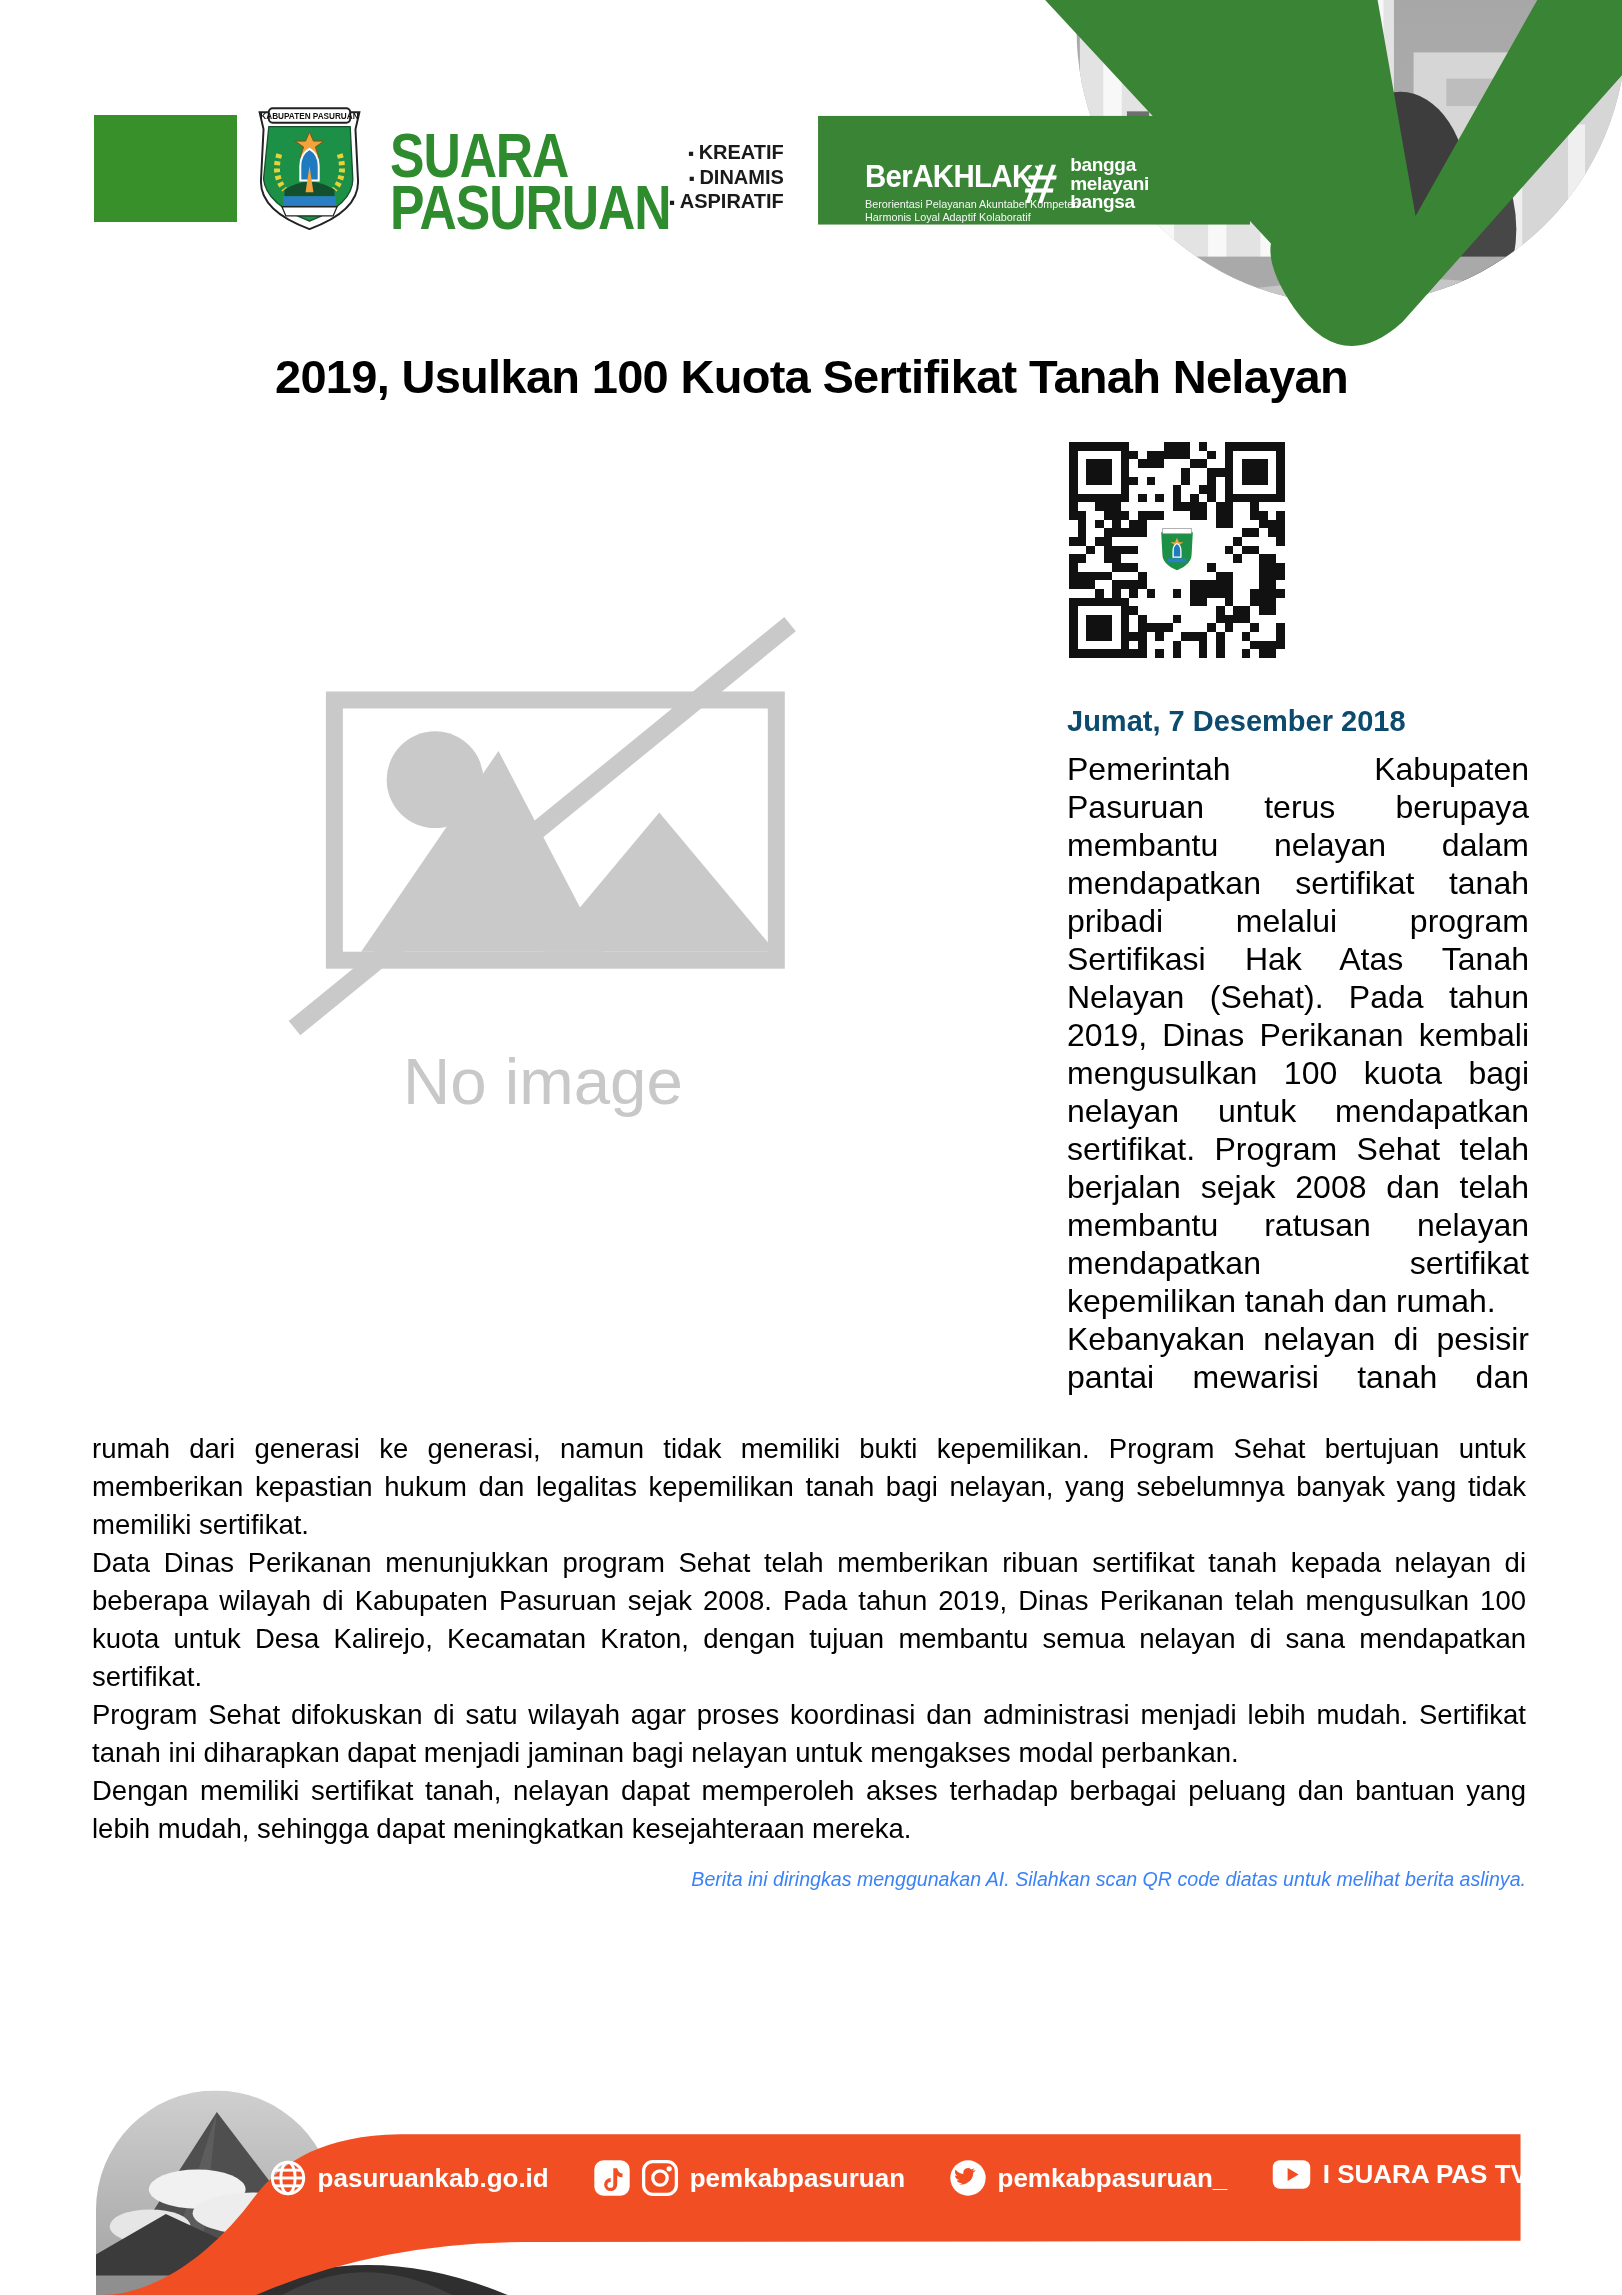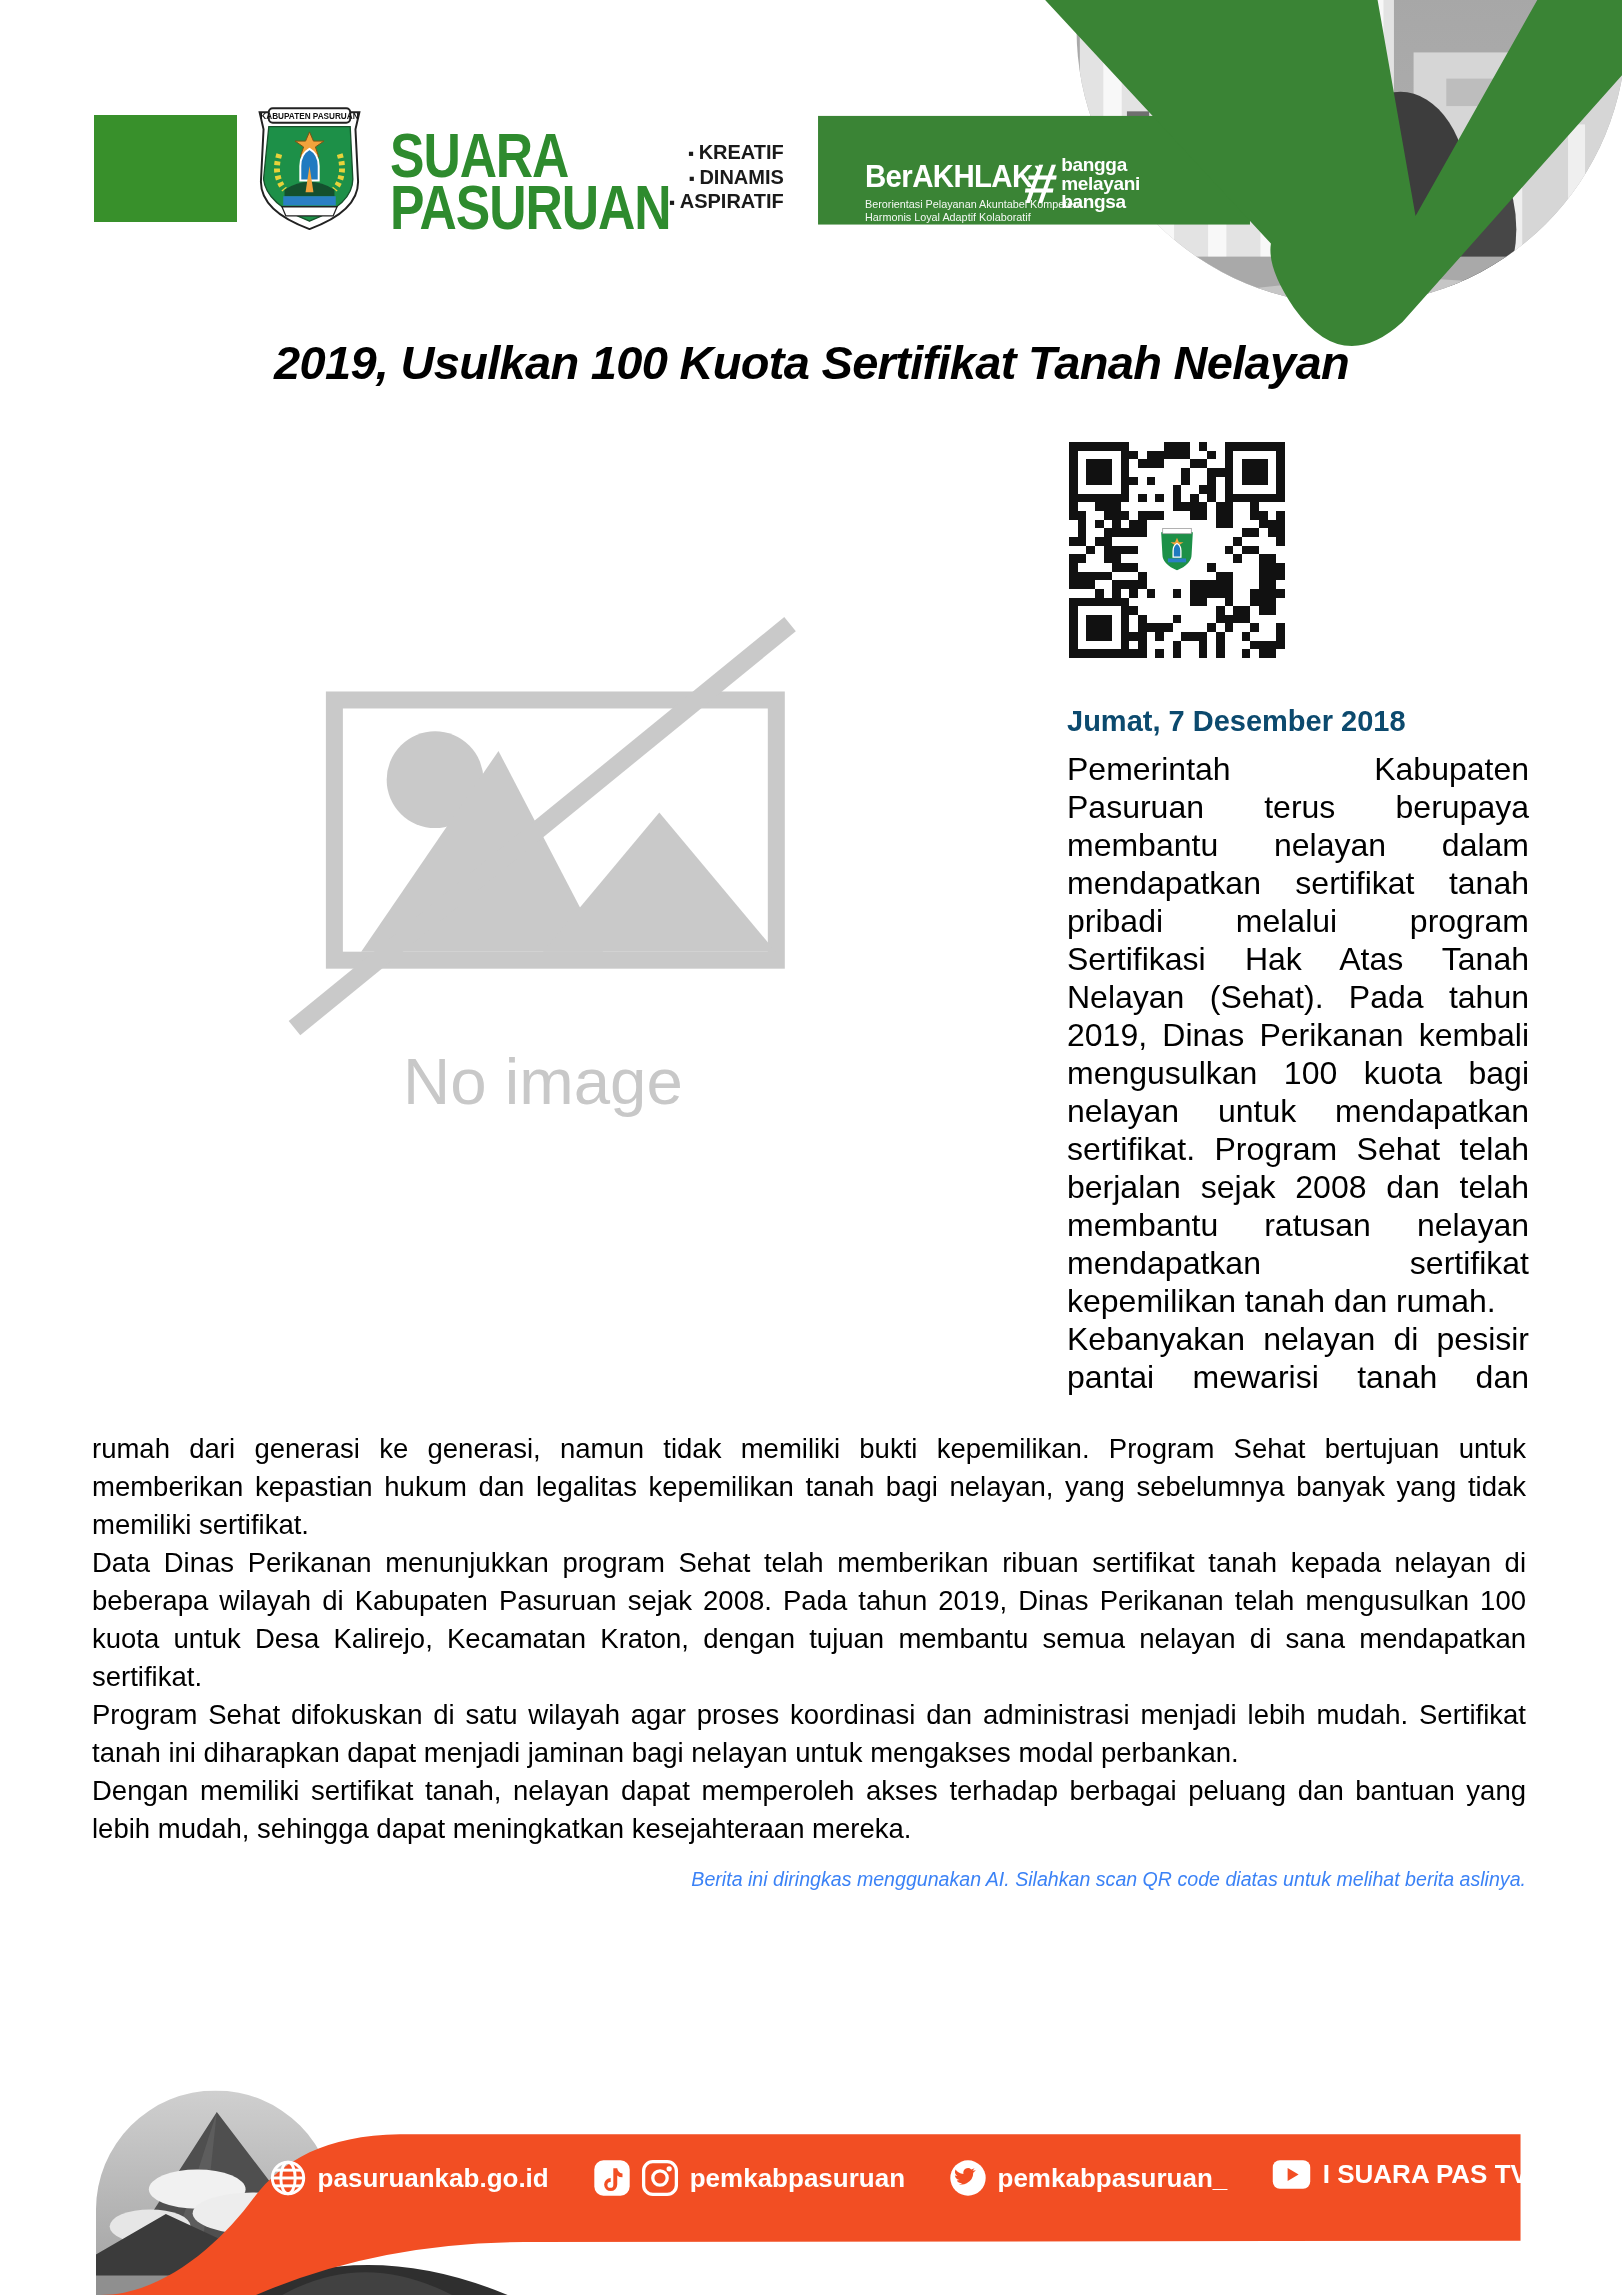--- a/index.html
+++ b/index.html
@@ -14,24 +14,24 @@
          color:#2e8b2e;font-weight:bold;line-height:.82;font-size:63px;letter-spacing:-1.3px;white-space:nowrap;}
   .motto{left:669px;top:140px;font-size:20px;font-weight:bold;color:#1a1a1a;line-height:1.22;text-align:right;}
   .motto div::before{content:"▪ ";font-size:17px;}
   .header-art{left:0;top:0;width:1623px;height:419px;}
   .berakhlak{left:865px;top:154px;color:#fff;z-index:5;}
   .berakhlak .big{font-size:32px;font-weight:bold;letter-spacing:-0.7px;transform:scaleX(.92);transform-origin:left;white-space:nowrap;}
   .berakhlak .big .chev{font-size:26px;vertical-align:9.2px;margin-left:1.3px;}
   .berakhlak .sub{font-size:10.8px;line-height:1.18;margin-top:2.6px;opacity:.95;white-space:nowrap;}
   .hashtag{left:1025px;top:156px;color:#fff;display:flex;align-items:center;z-index:5;}
   .hashtag .sym{font-size:56px;font-weight:bold;transform:skewX(-8deg);line-height:.8;}
-  .hashtag .words{font-size:19px;font-weight:bold;line-height:.98;margin-left:5px;letter-spacing:-0.3px;}
+  .hashtag .words{font-size:19px;font-weight:bold;line-height:.98;margin-left:14px;letter-spacing:-0.3px;}
 
   
-  .title{left:0;top:335px;width:1623px;text-align:center;font-size:47px;font-weight:bold;color:#000;letter-spacing:-0.7px;font-style:italic;}
+  .title{left:0;top:349px;width:1623px;text-align:center;font-size:47px;font-weight:bold;color:#000;letter-spacing:-0.7px;}
   .qr{left:1069px;top:442px;width:216px;height:216px;}
   .qr-grid{position:absolute;inset:0;display:grid;grid-template-columns:repeat(25,1fr);grid-template-rows:repeat(25,1fr);}
   .qr-grid i{display:block;}
   .qr-grid i.b{background:#111;}
   .qr-logo{position:absolute;left:50%;top:50%;transform:translate(-50%,-50%);}
   .date{left:1067px;top:705px;font-size:29px;font-weight:bold;color:#0c4a6e;}
   .col{left:1067px;top:750px;width:462px;font-size:32px;line-height:38px;color:#000;}
   .col p{margin:0;text-align:justify;}
   .col p.cont{text-align-last:justify;}
   .body-block{left:92px;top:1430px;width:1434px;font-size:27.5px;line-height:38px;color:#000;}

